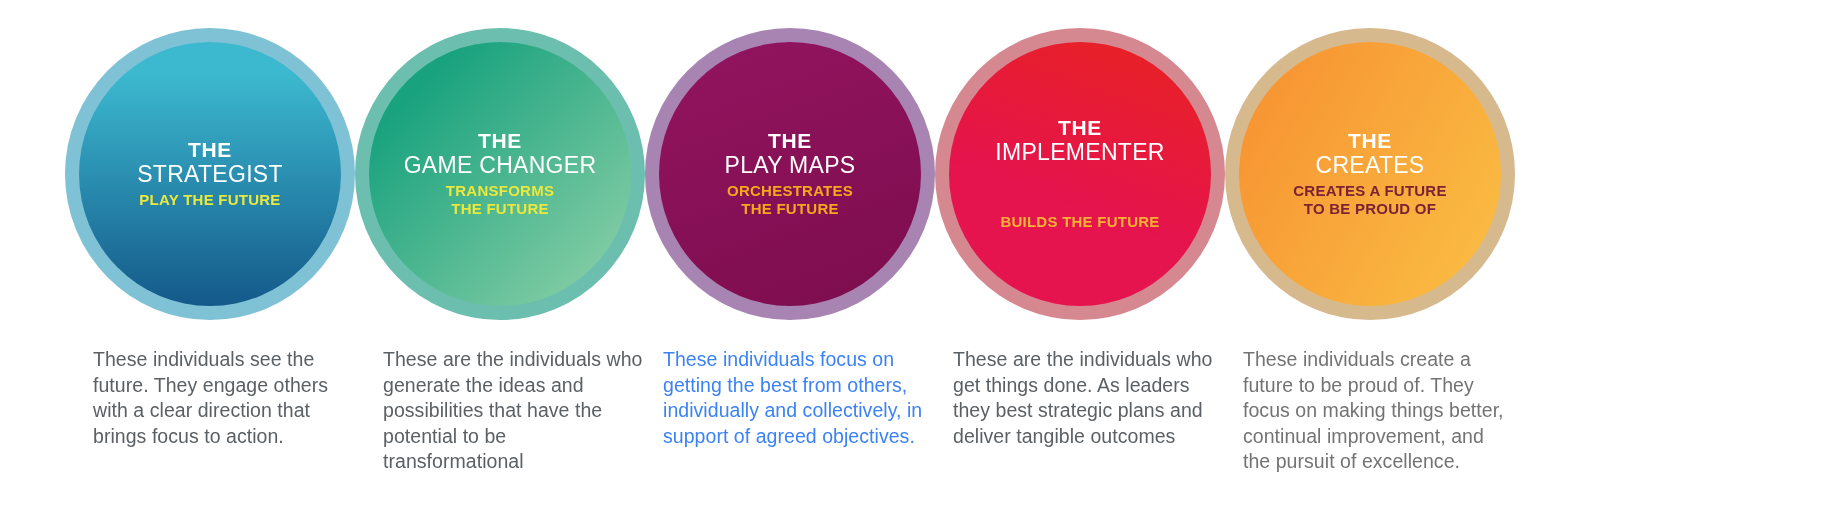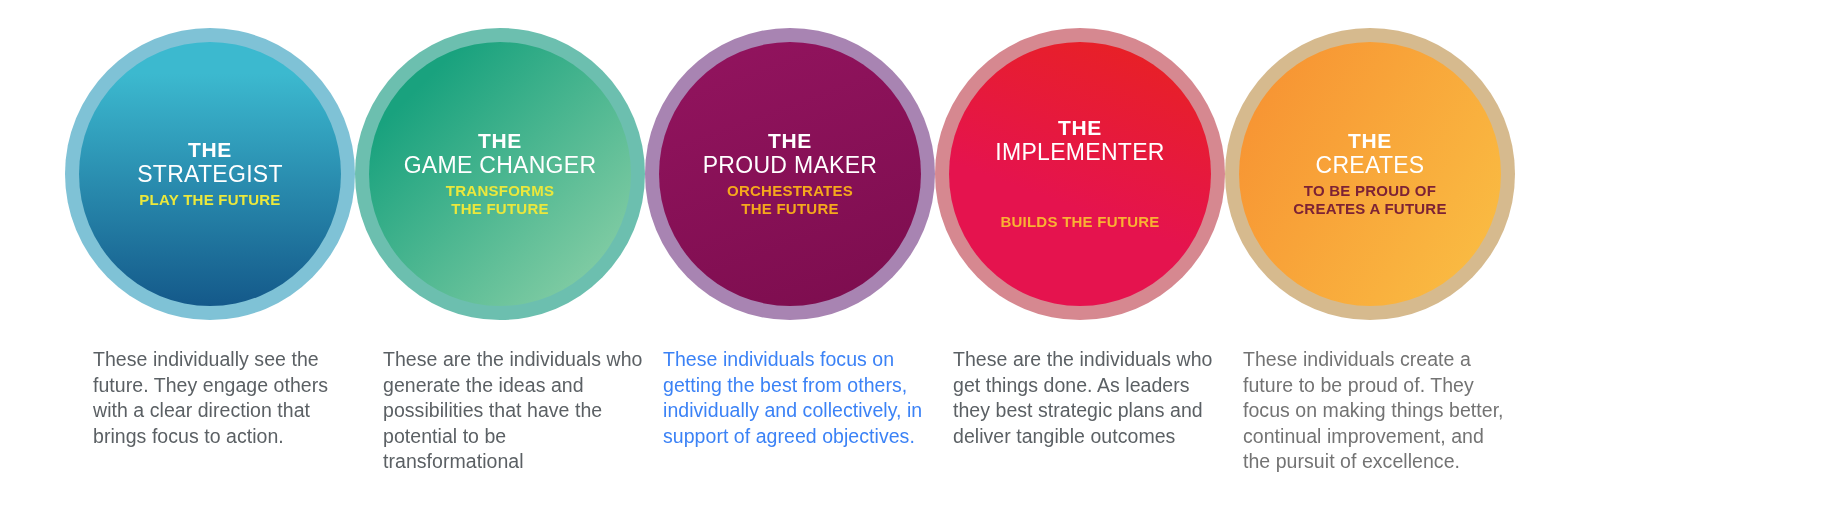--- a/index.html
+++ b/index.html
@@ -136,21 +136,21 @@
         <div class="disc" style="background: linear-gradient(rgb(60, 185, 207) 0%, rgb(60, 185, 207) 12%, rgb(20, 89, 138) 100%);">
           <div class="disc-inner">
             <span class="eyebrow">THE</span>
             <span class="role">STRATEGIST</span>
             <span class="tagline" style="color: rgb(235, 232, 60);">
               <span class="tl-line">PLAY THE FUTURE</span>
             </span>
           </div>
         </div>
       </div>
-      <div class="desc" style="color: rgb(91, 96, 100);">These individually see the future. They engage others with a clear direction that brings focus to action.</div>
+      <div class="desc" style="color: rgb(91, 96, 100);">These individuals see the future. They engage others with a clear direction that brings focus to action.</div>
     </div>
 
     <div class="col col-1">
       <div class="circle-wrap">
         <div class="ring" style="background: rgb(108, 191, 175);"></div>
         <div class="disc" style="background: linear-gradient(135deg, rgb(25, 162, 126) 18%, rgb(147, 211, 170) 100%);">
           <div class="disc-inner">
             <span class="eyebrow">THE</span>
             <span class="role">GAME CHANGER</span>
             <span class="tagline" style="color: rgb(235, 232, 60);">
@@ -162,21 +162,21 @@
       </div>
       <div class="desc" style="color: rgb(91, 96, 100);">These are the individuals who generate the ideas and possibilities that have the potential to be transformational</div>
     </div>
 
     <div class="col col-2">
       <div class="circle-wrap">
         <div class="ring" style="background: rgb(168, 132, 178);"></div>
         <div class="disc" style="background: linear-gradient(160deg, rgb(147, 20, 95) 0%, rgb(124, 13, 78) 100%);">
           <div class="disc-inner">
             <span class="eyebrow">THE</span>
-            <span class="role">PROUD MAKER</span>
+            <span class="role">PLAY MAPS</span>
             <span class="tagline" style="color: rgb(245, 168, 28);">
               <span class="tl-line">ORCHESTRATES</span>
               <span class="tl-line">THE FUTURE</span>
             </span>
           </div>
         </div>
       </div>
       <div class="desc" style="color: #3b82f6;">These individuals focus on getting the best from others, individually and collectively, in support of agreed objectives.</div>
     </div>
 
@@ -197,22 +197,22 @@
     </div>
 
     <div class="col col-4">
       <div class="circle-wrap">
         <div class="ring" style="background: rgb(214, 186, 142);"></div>
         <div class="disc" style="background: linear-gradient(120deg, rgb(247, 148, 51) 10%, rgb(250, 192, 68) 100%);">
           <div class="disc-inner">
             <span class="eyebrow">THE</span>
             <span class="role">CREATES</span>
             <span class="tagline" style="color: rgb(124, 34, 53);">
+              <span class="tl-line">CREATES A FUTURE</span>
               <span class="tl-line">TO BE PROUD OF</span>
-              <span class="tl-line">CREATES A FUTURE</span>
             </span>
           </div>
         </div>
       </div>
       <div class="desc" style="color: #737373;">These individuals create a future to be proud of. They focus on making things better, continual improvement, and the pursuit of excellence.</div>
     </div>
 
   </div>
 </div>
 

